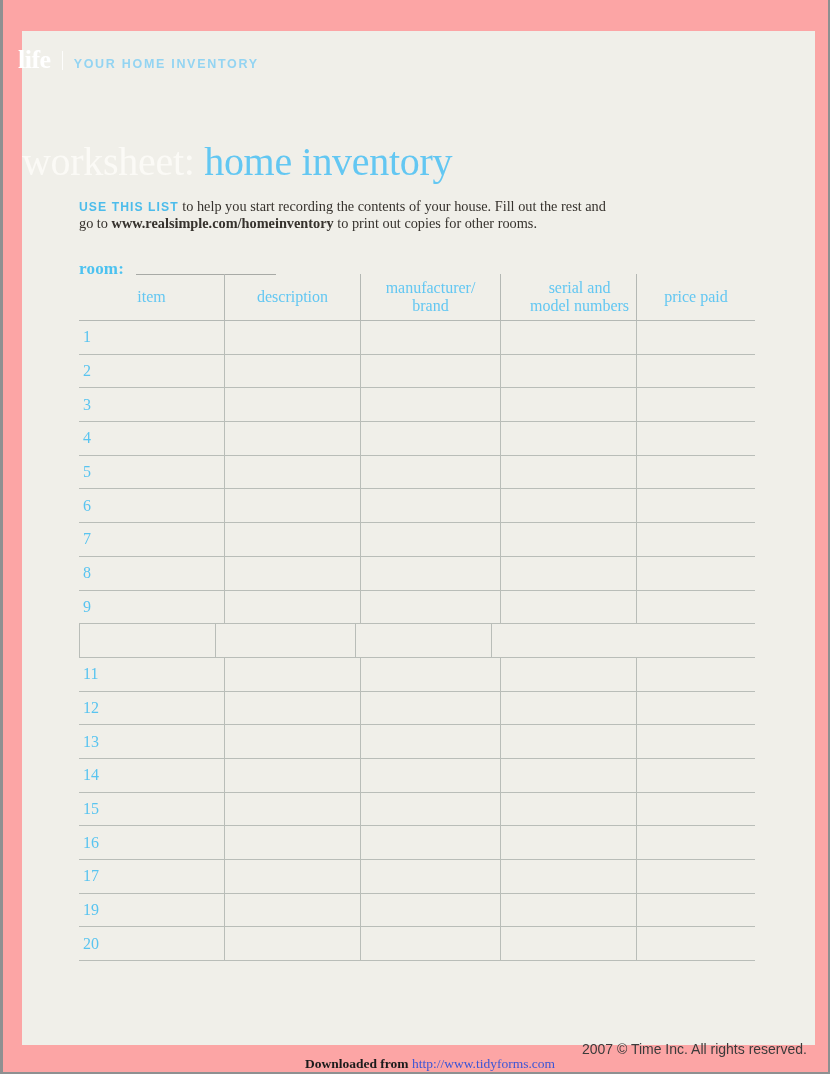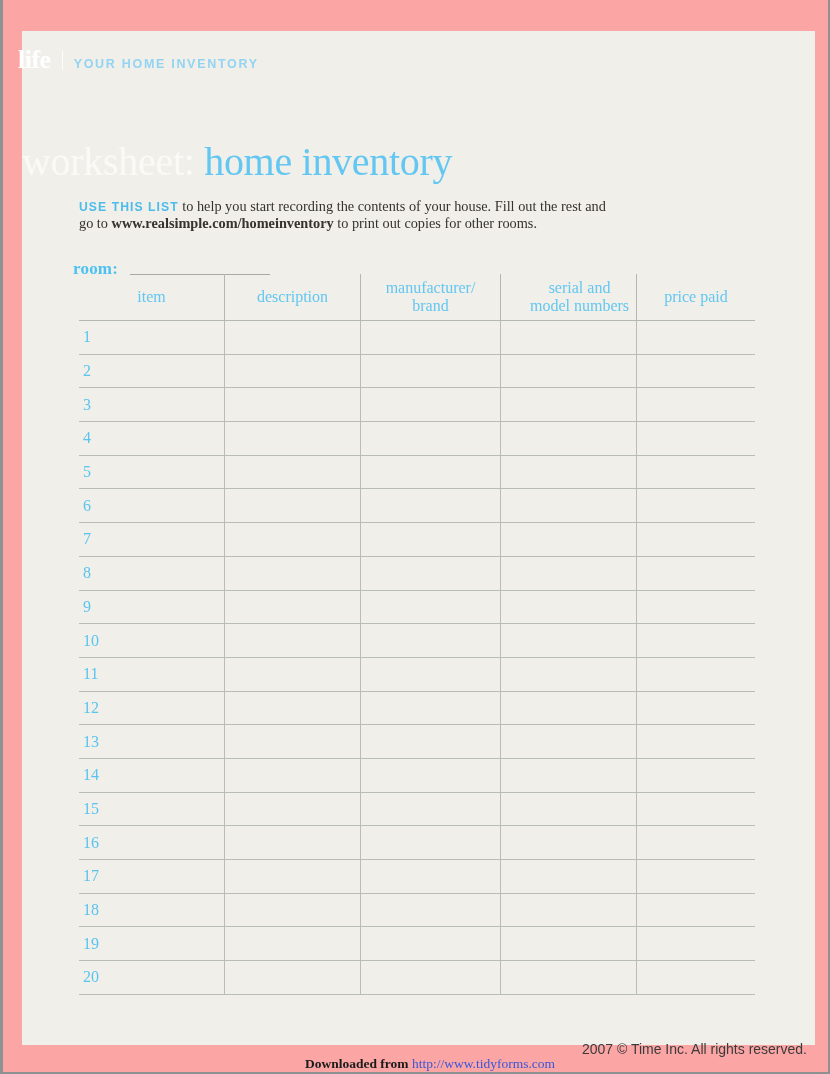--- a/index.html
+++ b/index.html
@@ -101,21 +101,21 @@
     font-size: 12.2px;
     font-weight: bold;
     letter-spacing: 1.05px;
     color: #4cbceb;
   }
   #intro .url { font-weight: bold; }
 
   
   #roomrow {
     position: absolute;
-    left: 51px;
+    left: 57px;
     top: 228px;
     display: flex;
     align-items: flex-end;
   }
   #room-label {
     font-size: 17px;
     font-weight: bold;
     color: #4cc2f0;
     letter-spacing: 0.2px;
   }
@@ -413,23 +413,20 @@
               <span></span>
             </div>
             <div class="tcell c3">
               <span></span>
             </div>
             <div class="tcell c4">
               <span></span>
             </div>
           </div>
           <div class="trow brow">
-            <div class="tcell c0">
-              <span>10</span>
-            </div>
             <div class="tcell c1">
               <span></span>
             </div>
             <div class="tcell c2">
               <span></span>
             </div>
             <div class="tcell c3">
               <span></span>
             </div>
             <div class="tcell c4">
@@ -534,37 +531,20 @@
             <div class="tcell c3">
               <span></span>
             </div>
             <div class="tcell c4">
               <span></span>
             </div>
           </div>
           <div class="trow brow">
             <div class="tcell c0">
               <span>17</span>
-            </div>
-            <div class="tcell c1">
-              <span></span>
-            </div>
-            <div class="tcell c2">
-              <span></span>
-            </div>
-            <div class="tcell c3">
-              <span></span>
-            </div>
-            <div class="tcell c4">
-              <span></span>
-            </div>
-          </div>
-          <div class="trow brow">
-            <div class="tcell c0">
-              <span>18</span>
             </div>
             <div class="tcell c1">
               <span></span>
             </div>
             <div class="tcell c2">
               <span></span>
             </div>
             <div class="tcell c3">
               <span></span>
             </div>

